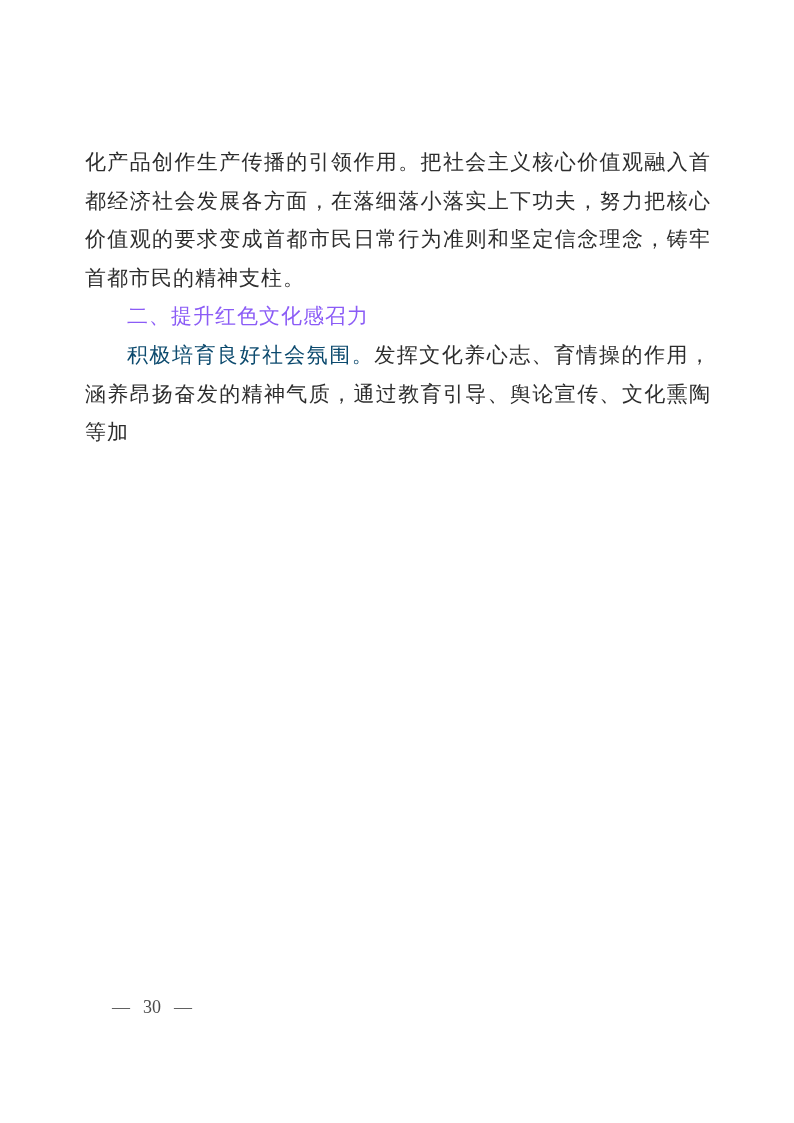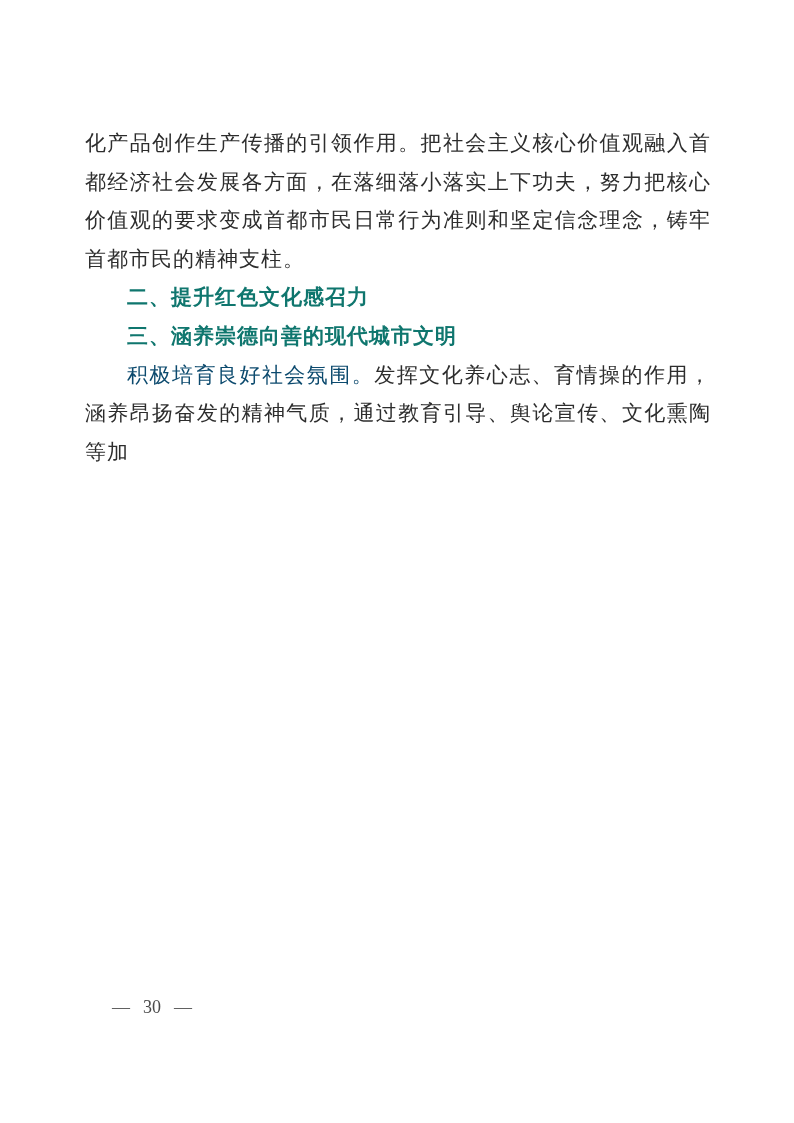--- a/index.html
+++ b/index.html
@@ -11,42 +11,42 @@
     position: relative;
     width: 794px;
     height: 1123px;
     background: #ffffff;
     overflow: hidden;
     font-family: "Liberation Serif", "DejaVu Serif", serif;
   }
   .content {
     position: absolute;
     left: 85px;
-    top: 124px;
+    top: 143px;
     width: 626px;
   }
   .para {
     margin: 0;
     font-size: 21px;
     line-height: 38.6px;
     text-align: justify;
     color: #2d2d2d;
     letter-spacing: 1px;
     font-family: "Liberation Serif", "DejaVu Serif", serif;
   }
   .para.indent {
     text-indent: 2em;
   }
   .heading {
     margin: 0;
     font-size: 21px;
     line-height: 38.6px;
     text-indent: 2em;
-    font-weight: 700;
-    color: #0f766e;
+    font-weight: 400;
+    color: #8b5cf6;
     letter-spacing: 1px;
     font-family: "Liberation Sans", "DejaVu Sans", sans-serif;
   }
   .lead-bold {
     font-weight: 400;
     color: #0c4a6e;
     font-family: "Liberation Sans", "DejaVu Sans", sans-serif;
   }
   .footer {
     position: absolute;
@@ -69,21 +69,20 @@
 
 <div class="page">
 
   <div class="content">
 
     <p class="para">化产品创作生产传播的引领作用。把社会主义核心价值观融入首都经济社会发展各方面，在落细落小落实上下功夫，努力把核心价值观的要求变成首都市民日常行为准则和坚定信念理念，铸牢首都市民的精神支柱。</p>
 
     <p class="heading">二、提升红色文化感召力</p>
 
 
-    <p class="heading">三、涵养崇德向善的现代城市文明</p>
 
 
     <p class="para indent"><span class="lead-bold">积极培育良好社会氛围。</span><span>发挥文化养心志、育情操的作用，涵养昂扬奋发的精神气质，通过教育引导、舆论宣传、文化熏陶等加</span></p>
 
   </div>
 
   <div class="footer">
     <span class="dash">—</span>
     <span class="num">30</span>
     <span class="dash">—</span>

